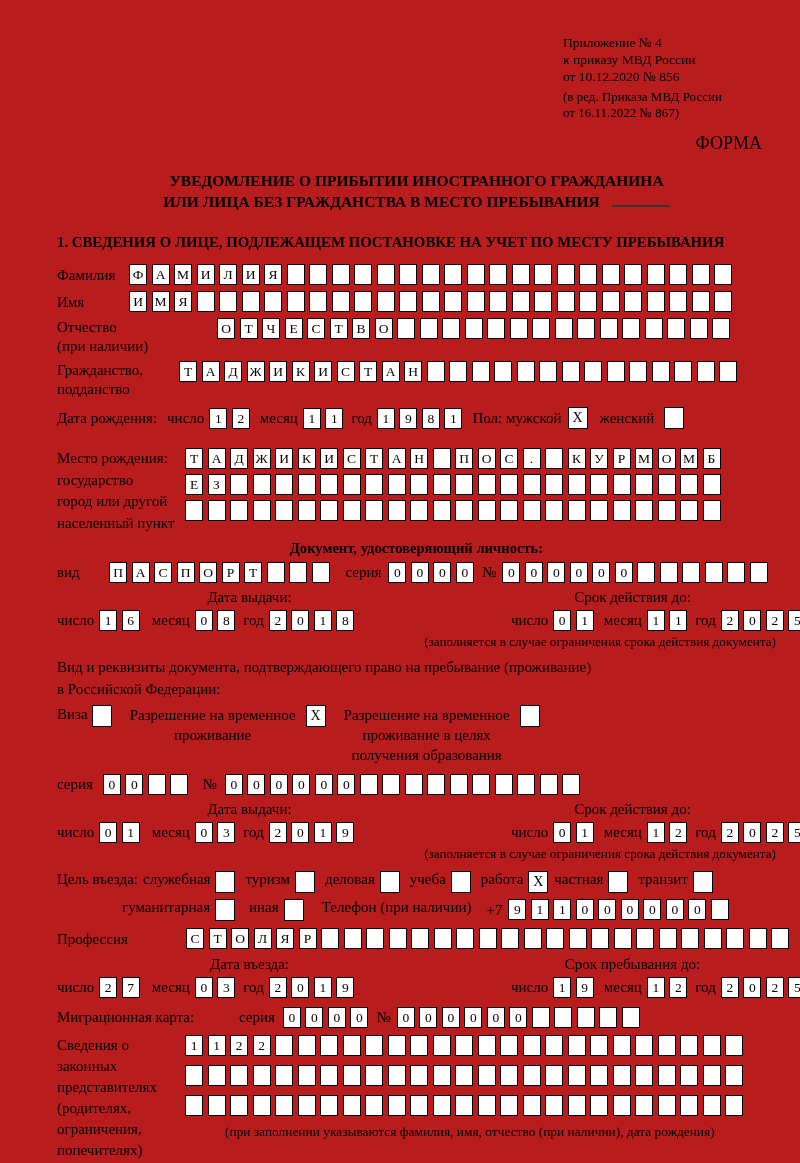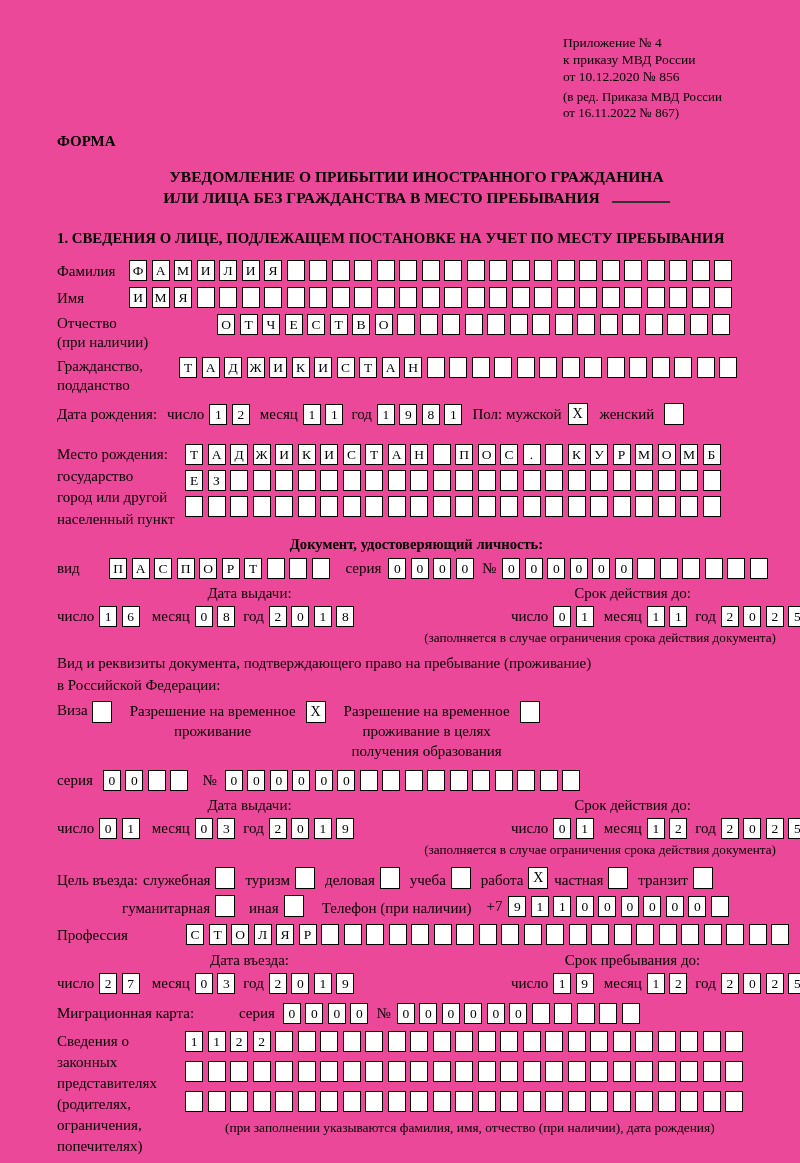--- a/index.html
+++ b/index.html
@@ -1,29 +1,29 @@
 <!DOCTYPE html>
 <html lang="ru"><head>
 <meta charset="utf-8">
 <style>
   html,body{margin:0;padding:0;background:#fff;}
   .page{
     position:relative;
     width:800px;height:1163px;
     box-sizing:border-box;
     padding:34px 24px 10px 57px;
-    background:#ec4899;color:#000;
+    background:#b91c1c;color:#000;
     font-family:"Liberation Serif","DejaVu Serif",serif;
     font-size:15px;
     overflow:hidden;
   }
   
   .hdr{margin-left:506px;line-height:17px;font-size:13.5px;white-space:nowrap;}
   .hdr .sub{margin-top:4px;font-size:13px;line-height:16px;}
-  .forma{margin-top:12px;text-align:left;padding-right:14px;font-weight:bold;font-size:15px;}
+  .forma{margin-top:12px;text-align:right;padding-right:14px;font-weight:normal;font-size:18px;}
   .title{margin-top:16px;text-align:center;font-weight:bold;font-size:15.5px;line-height:21px;}
   .blank{display:inline-block;width:58px;border-bottom:2px solid #333;height:14px;margin-left:12px;}
   .sec{margin-top:22px;font-weight:bold;font-size:14.8px;}
   
   .row{display:flex;align-items:flex-start;margin-top:5px;}
   .lbl{flex:none;line-height:22px;}
   .lbl2{flex:none;line-height:19px;}
   .w72{width:72px;} .w160{width:160px;} .w122{width:122px;} .w128{width:128px;} .w150{width:150px;}
   .cells{display:flex;gap:4.5px;flex:none;}
   .cell{
@@ -44,21 +44,21 @@
   .half-r{flex:1;text-align:center;}
   .half-l.left,.half-r.left{text-align:left;}
   .dg{display:flex;align-items:center;}
   .dg .dlbl{margin-right:5px;line-height:22px;}
   .note-r{text-align:right;font-size:13.2px;margin-top:3px;line-height:16px;}
   
   .resline{line-height:20px;margin-top:7px;}
   .permits{display:flex;margin-top:6px;}
   .cbitem{display:flex;align-items:flex-start;}
   .cblines{text-align:center;line-height:20px;}
-  .purpose{display:flex;align-items:flex-end;flex-wrap:nowrap;margin-top:9px;}
+  .purpose{display:flex;align-items:flex-start;flex-wrap:nowrap;margin-top:9px;}
   .purpose .optl{margin-right:5px;}
   .purpose .cb{margin-right:10px;}
   .heading-c{font-weight:bold;text-align:center;margin-top:6px;font-size:14.6px;}
   .phone-pref{margin:0 6px 0 10px;line-height:22px;}
   .rep-note{font-size:13.4px;margin-top:8px;margin-left:40px;line-height:16px;}
 </style>
 </head>
 <body>
 
 <div class="page">

